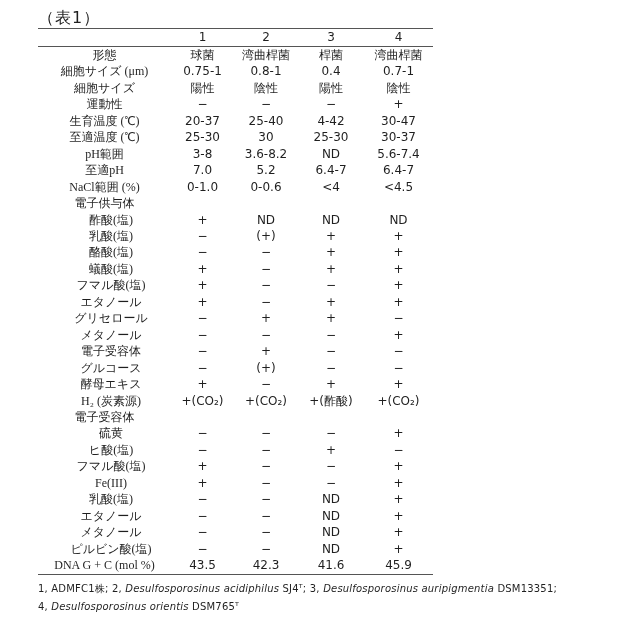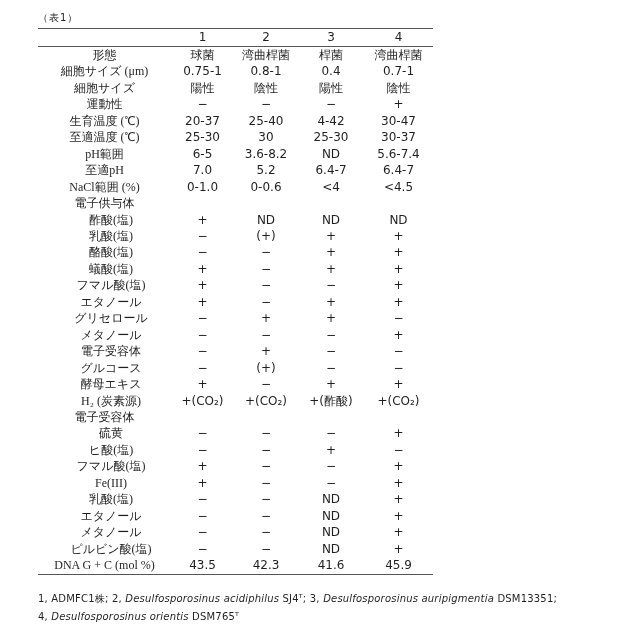--- a/index.html
+++ b/index.html
@@ -11,21 +11,21 @@
     width: 640px;
     height: 640px;
     font-family: "DejaVu Sans", "Liberation Sans", sans-serif;
     color: #1f1f1f;
     overflow: hidden;
   }
   .page {
     padding: 8px 0 0 38px;
   }
   .table-title {
-    font-size: 10px;
+    font-size: 16px;
     line-height: 20px;
     height: 20px;
     letter-spacing: 1px;
   }
   table.cmp {
     border-collapse: collapse;
     table-layout: fixed;
     width: 395px;
     border-bottom: 1.7px solid #555555;
   }
@@ -46,21 +46,21 @@
   thead th.lbl-col { text-align: left; }
   tbody td {
     height: 16.45px;
     line-height: 16.45px;
   }
   td.lbl { text-align: center; font-family: Liberation Serif, serif; }
   td.lbl.indent { padding-left: 13px; }
   td.val { text-align: center; }
   tr.section-row td.lbl { padding-left: 0; }
   .footnotes {
-    margin-top: 15px;
+    margin-top: 5px;
     width: 585px;
   }
   .fn {
     font-size: 10px;
     line-height: 18px;
     letter-spacing: 0.2px;
     white-space: nowrap;
   }
   .fn i { font-style: italic; }
 </style>
@@ -126,21 +126,21 @@
     </tr>
         <tr>
       <td class="lbl">至適温度 (℃)</td>
       <td class="val">25-30</td>
       <td class="val">30</td>
       <td class="val">25-30</td>
       <td class="val">30-37</td>
     </tr>
         <tr>
       <td class="lbl">pH範囲</td>
-      <td class="val">6-5</td>
+      <td class="val">3-8</td>
       <td class="val">3.6-8.2</td>
       <td class="val">ND</td>
       <td class="val">5.6-7.4</td>
     </tr>
         <tr>
       <td class="lbl">至適pH</td>
       <td class="val">7.0</td>
       <td class="val">5.2</td>
       <td class="val">6.4-7</td>
       <td class="val">6.4-7</td>

